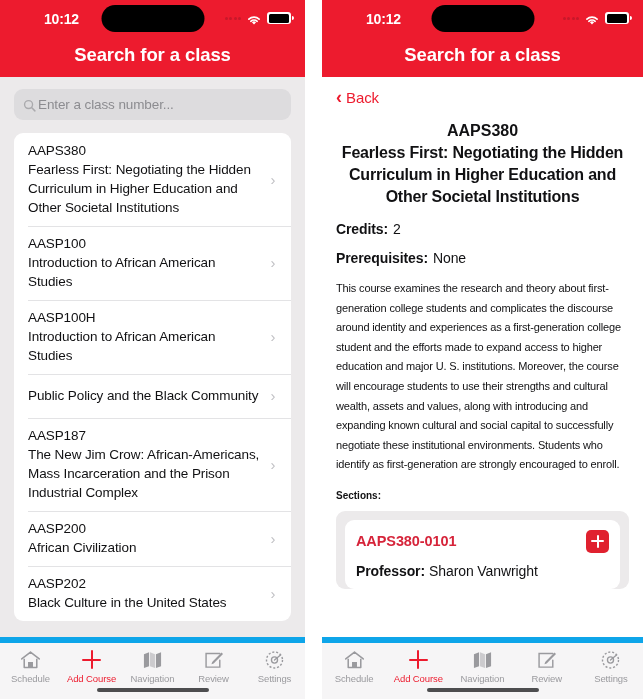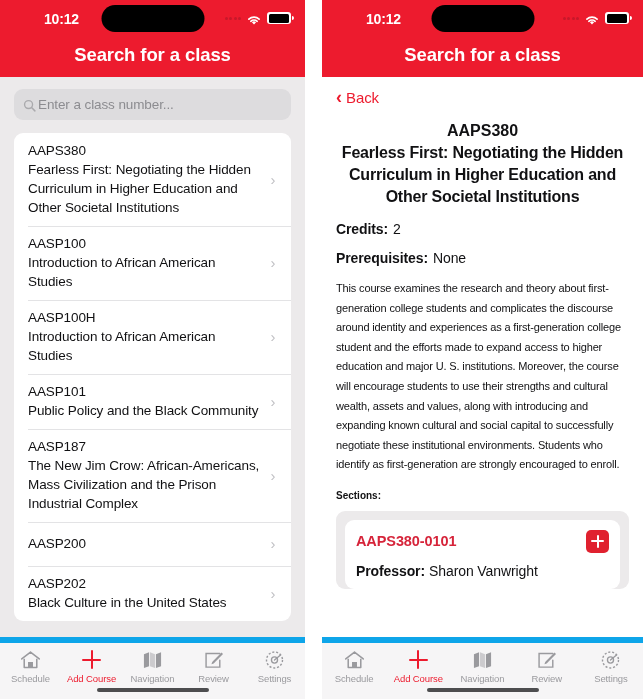--- a/index.html
+++ b/index.html
@@ -393,37 +393,37 @@
         <div class="list-row">
           <div class="row-text">
             <div class="row-code">AASP100H</div>
             <div class="row-title">Introduction to African American Studies</div>
           </div>
           <div class="chev">›</div>
         </div>
 
         <div class="list-row">
           <div class="row-text">
-            <div class="row-code">AASP101</div>
             <div class="row-title">Public Policy and the Black Community</div>
           </div>
           <div class="chev">›</div>
         </div>
 
         <div class="list-row">
           <div class="row-text">
             <div class="row-code">AASP187</div>
-            <div class="row-title">The New Jim Crow: African-Americans, Mass Civilization and the Prison Industrial Complex</div>
+            <div class="row-title">The New Jim Crow: African-Americans, Mass Incarceration and the Prison Industrial Complex</div>
           </div>
           <div class="chev">›</div>
         </div>
 
         <div class="list-row">
           <div class="row-text">
             <div class="row-code">AASP200</div>
+            <div class="row-title">African Civilization</div>
           </div>
           <div class="chev">›</div>
         </div>
 
         <div class="list-row">
           <div class="row-text">
             <div class="row-code">AASP202</div>
             <div class="row-title">Black Culture in the United States</div>
           </div>
           <div class="chev">›</div>

